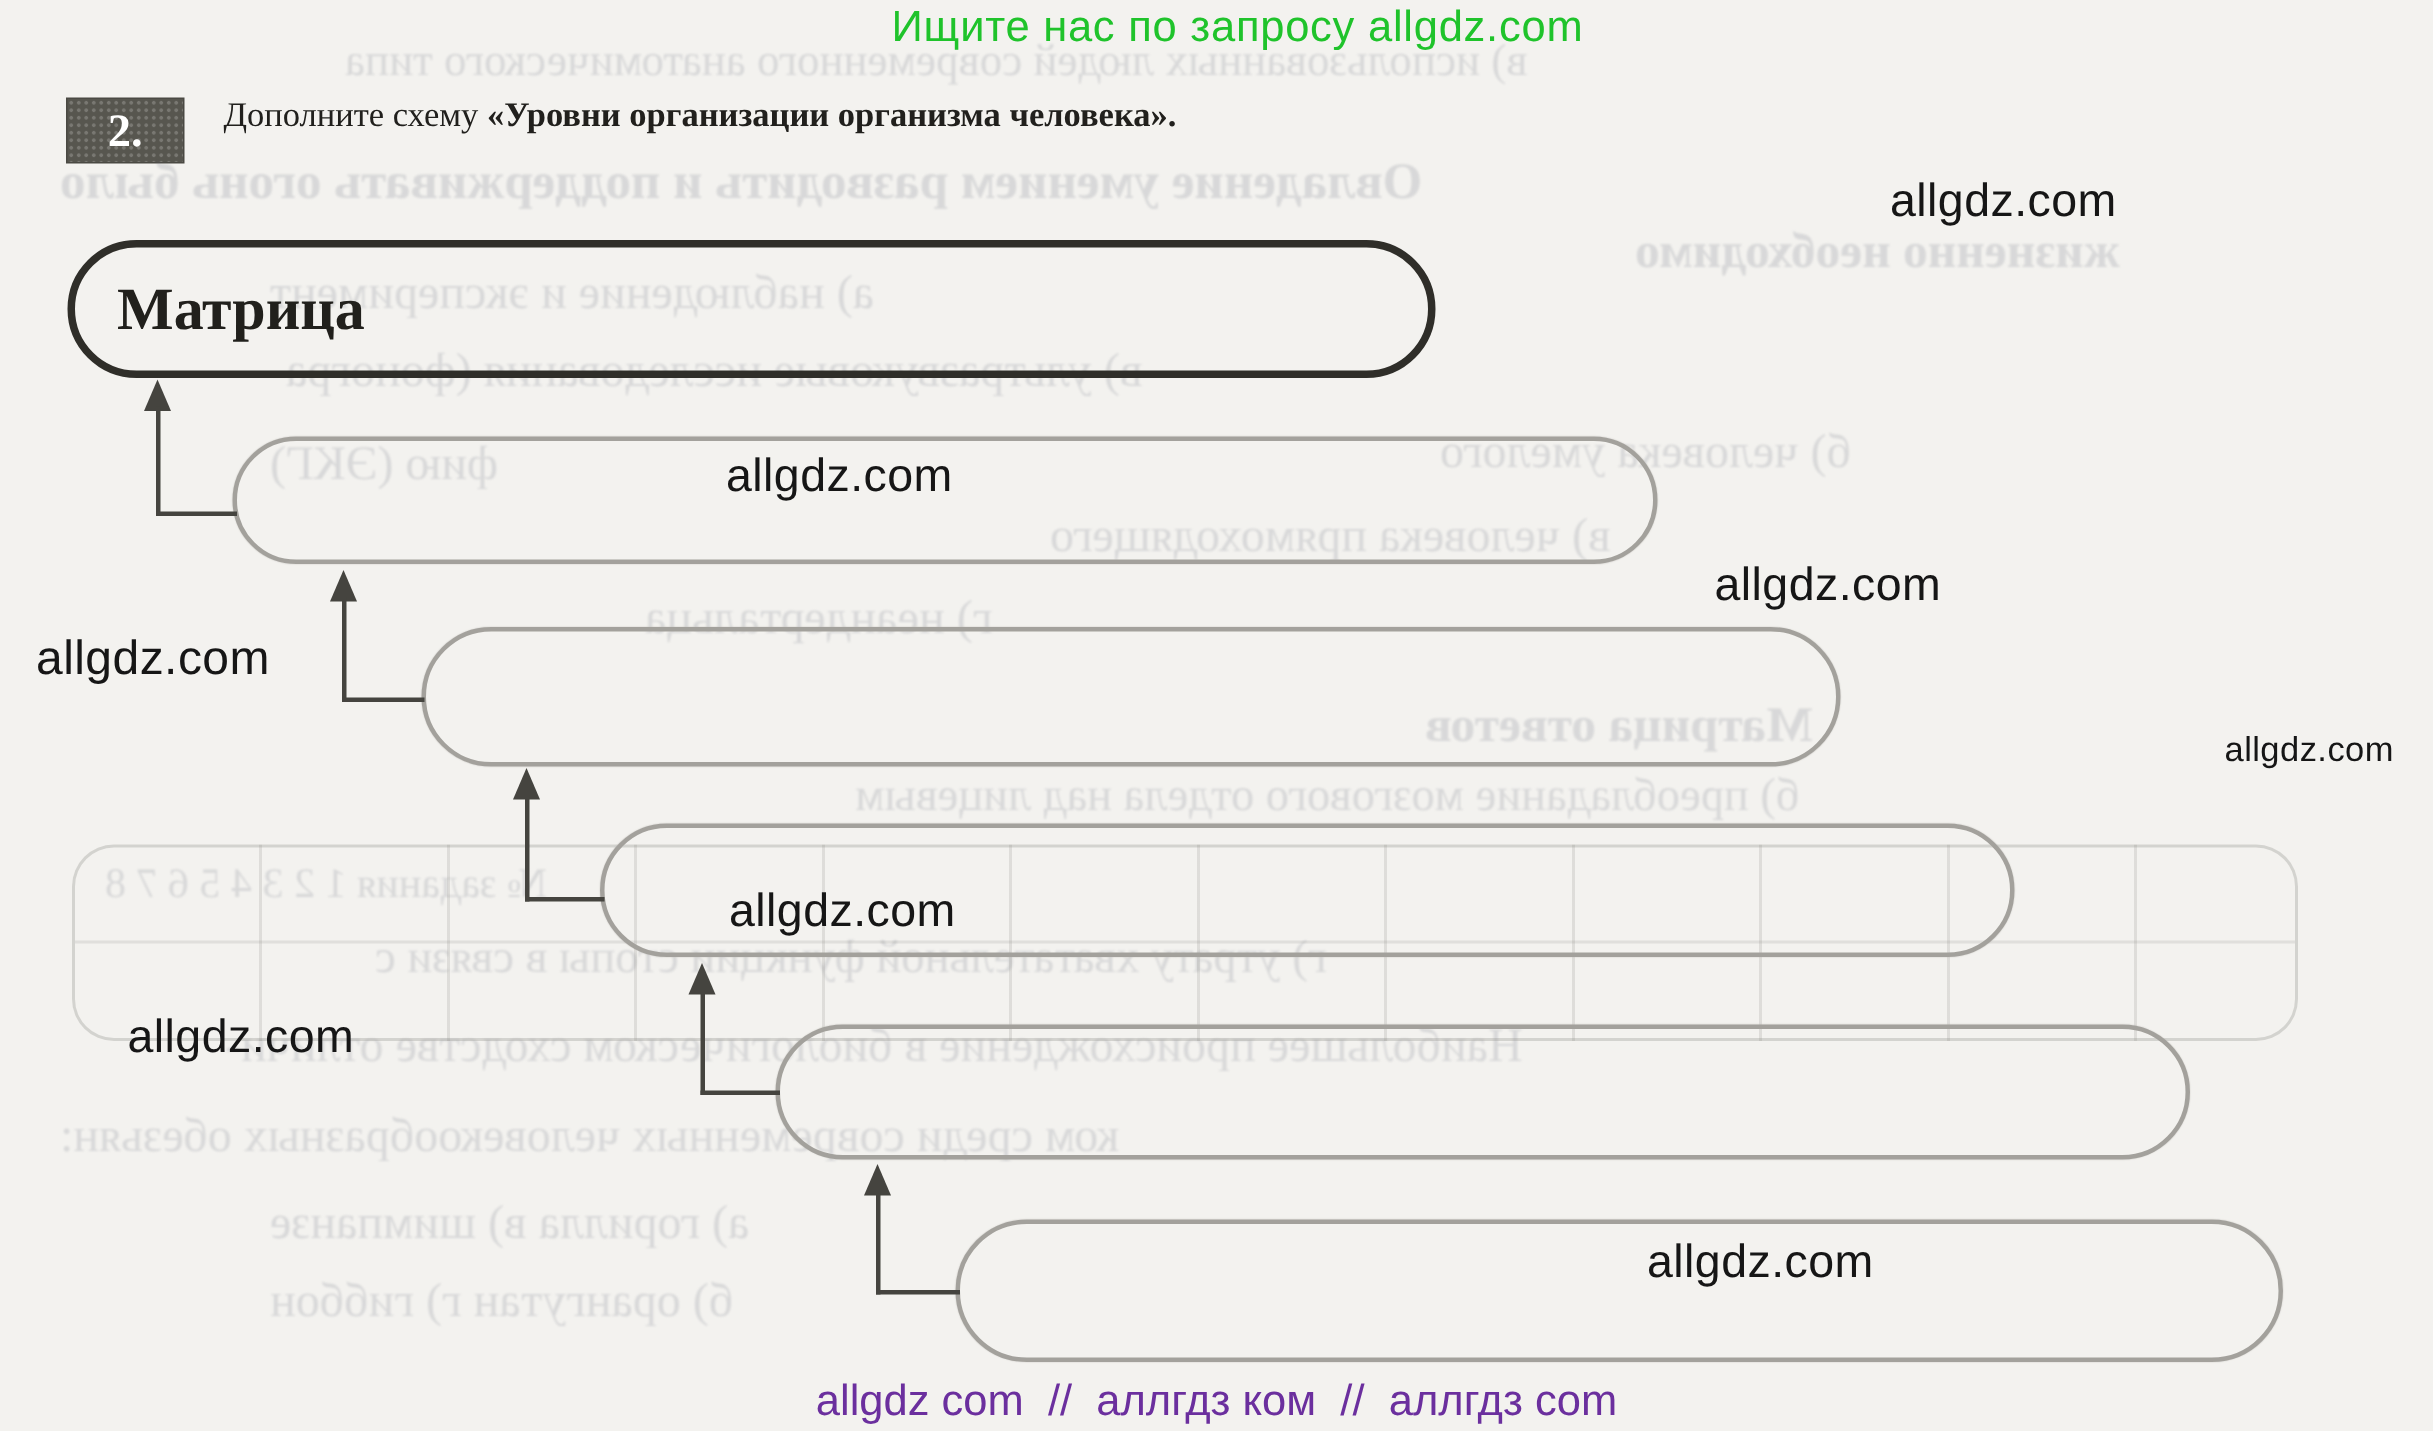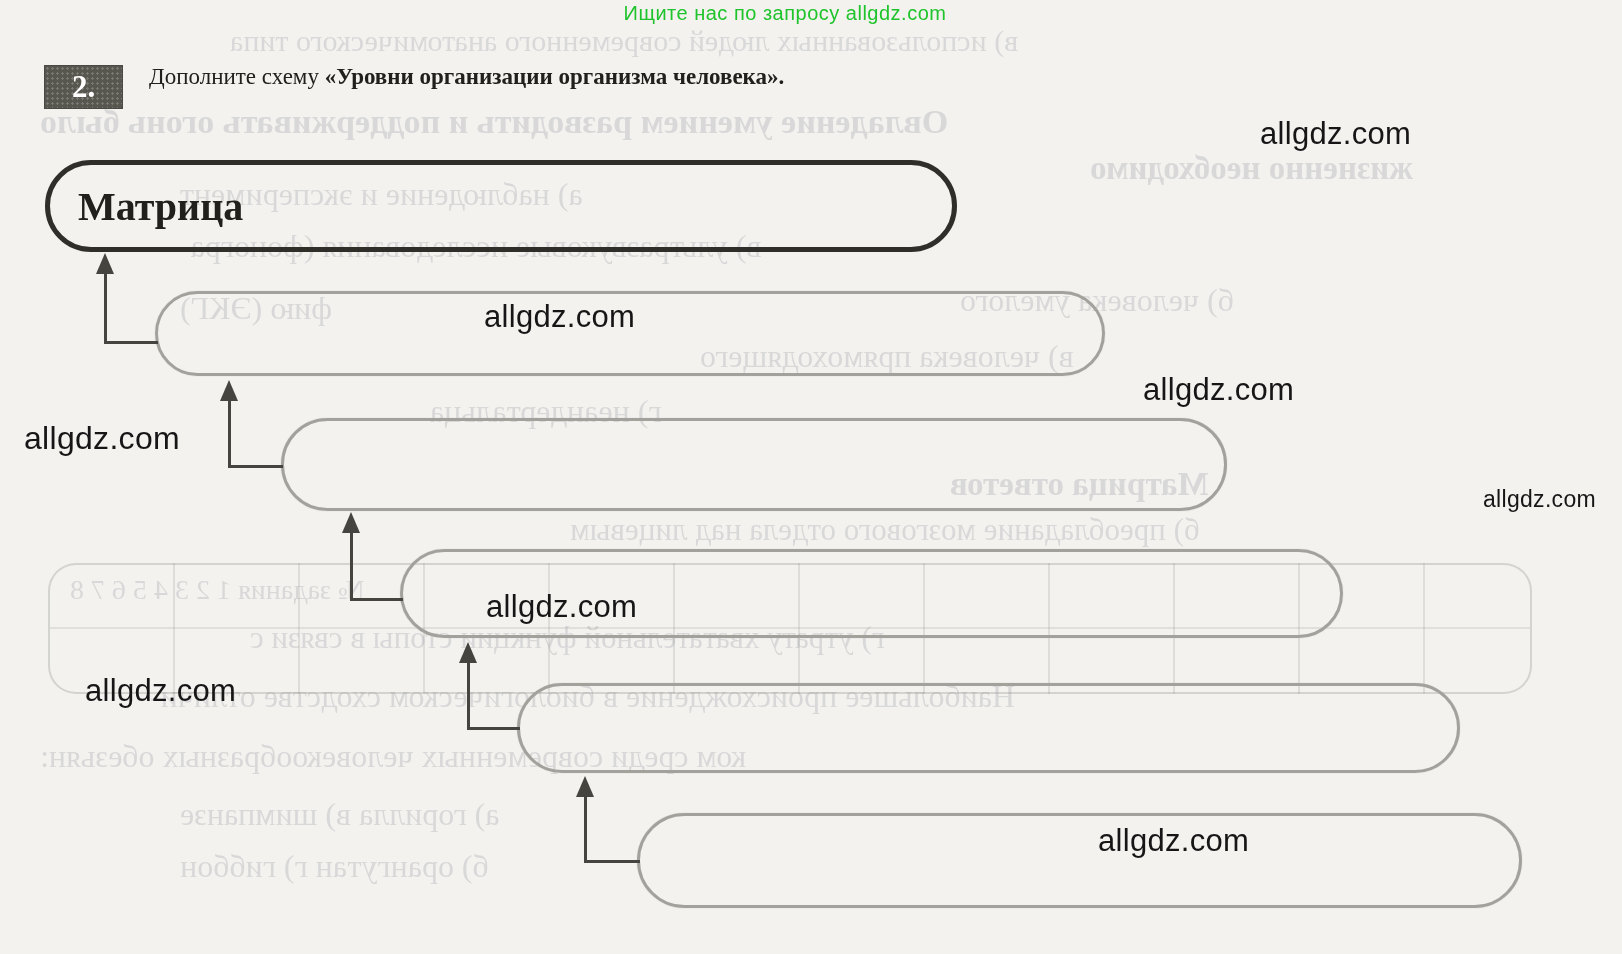--- a/index.html
+++ b/index.html
@@ -4,21 +4,21 @@
 <style>
   html,body{margin:0;padding:0;background:#e8e7e4;}
   .page{
     position:relative;width:1622px;height:954px;margin:0 auto;
     background:#f3f2ef;overflow:hidden;
     font-family:"Liberation Sans",sans-serif;
   }
   
   .promo-top{
     position:absolute;left:0;top:2px;width:1570px;text-align:center;
-    font-size:20px;letter-spacing:.5px;
+    font-size:29px;letter-spacing:.5px;padding-left:40px;
   }
   .promo-bottom{
     position:absolute;left:0;top:918px;width:1622px;text-align:center;
     font-size:29px;white-space:pre;
   }
   
   .badge{
     position:absolute;left:45px;top:66px;width:77px;height:42px;
     background:#57564f;
     background-image:radial-gradient(rgba(255,255,255,.20) 1px, transparent 1.4px);
@@ -140,14 +140,15 @@
     <div class="head"></div>
       <div class="v"></div>
       <div class="h" style="width:53px;"></div>
   </div>
   <div class="arr" style="left:576px;top:776px;width:64px;height:87px;">
     <div class="head"></div>
       <div class="v"></div>
       <div class="h" style="width:56px;"></div>
   </div>
 
+  <div class="promo-bottom" style="color:#6b2f9e;">allgdz com  //  аллгдз ком  //  аллгдз com</div>
 
 </div>
 
 </body></html>

